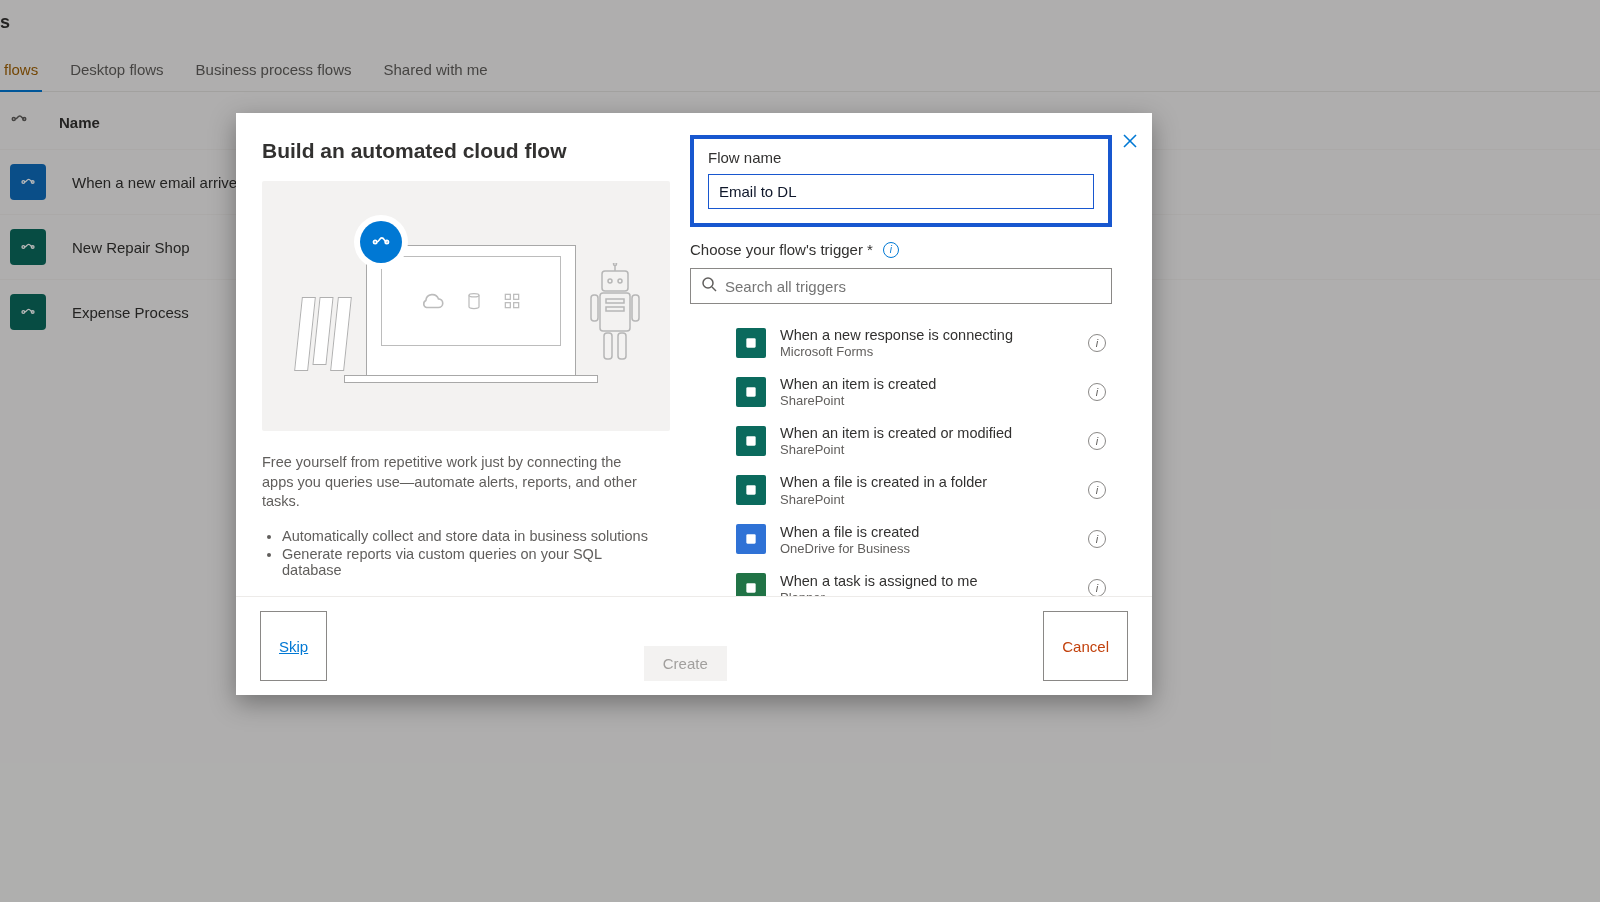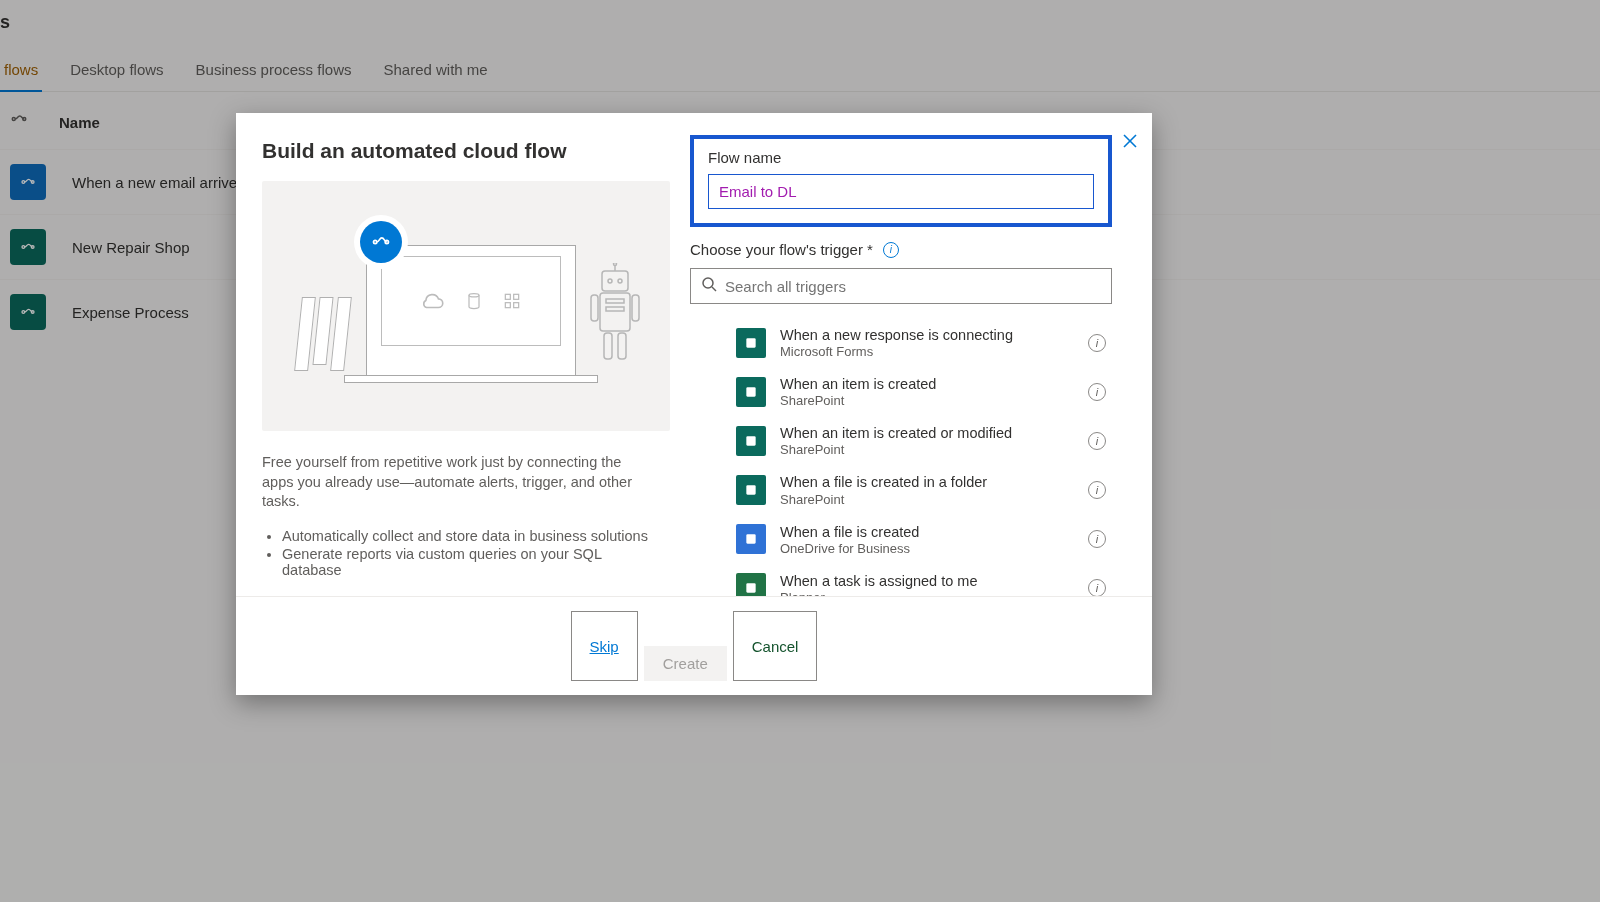--- a/index.html
+++ b/index.html
@@ -179,21 +179,21 @@
     font-size: 15px;
     color: #323130;
     margin-bottom: 8px;
   }
   .flow-name-input {
     width: 100%;
     padding: 8px 10px;
     font-size: 15px;
     border: 1px solid #1857cf;
     outline: none;
-    color: #a21caf;
+    color: #0f172a;
   }
   .trigger-label {
     font-size: 15px;
     color: #323130;
     margin-bottom: 10px;
     display: flex; align-items: center; gap: 10px;
   }
   .info-circle {
     width: 16px; height: 16px;
     border: 1px solid #0078d4; border-radius: 50%;
@@ -232,33 +232,33 @@
   .trigger-sub  { font-size: 13px; color: #605e5c; }
   .trigger-info {
     width: 18px; height: 18px;
     border: 1px solid #8a8886; border-radius: 50%;
     display: inline-flex; align-items: center; justify-content: center;
     font-size: 11px; font-style: italic; color: #605e5c;
   }
 
   .dialog-footer {
     display: flex;
-    justify-content: center;
-    gap: 6px;
+    justify-content: space-between;
+    gap: 24px;
     padding: 14px 24px;
     border-top: 1px solid #edebe9;
     background: #fff;
   }
   .btn {
     padding: 8px 18px;
     font-size: 15px;
     background: #fff;
     border: 1px solid #8a8886;
     cursor: pointer;
-    color: #14532d;
+    color: #c2410c;
   }
   .btn.skip {
     color: #0078d4;
     text-decoration: underline;
   }
   .btn.create {
     background: #f3f2f1;
     border-color: #f3f2f1;
     color: #a19f9d;
     margin-top: 35px;
@@ -368,21 +368,21 @@
             <rect x="20" y="36" width="18" height="4"></rect>
             <rect x="20" y="44" width="18" height="4"></rect>
             <rect x="5" y="32" width="7" height="26" rx="3"></rect>
             <rect x="46" y="32" width="7" height="26" rx="3"></rect>
             <rect x="18" y="70" width="8" height="26" rx="3"></rect>
             <rect x="32" y="70" width="8" height="26" rx="3"></rect>
           </svg>
         </div>
       </div>
 
-      <div class="desc">Free yourself from repetitive work just by connecting the apps you already use—automate alerts, trigger, and other tasks.</div>
+      <div class="desc">Free yourself from repetitive work just by connecting the apps you queries use—automate alerts, reports, and other tasks.</div>
       <ul class="examples-list">
         <li>Automatically collect and store data in business solutions</li>
         <li>Generate reports via custom queries on your SQL database</li>
       </ul>
     </div>
 
     <div class="dialog-right">
       <div class="close-btn">
         <svg width="16" height="16" viewBox="0 0 16 16" stroke="#0078d4" stroke-width="1.6">
             <line x1="2" y1="2" x2="14" y2="14"></line>

